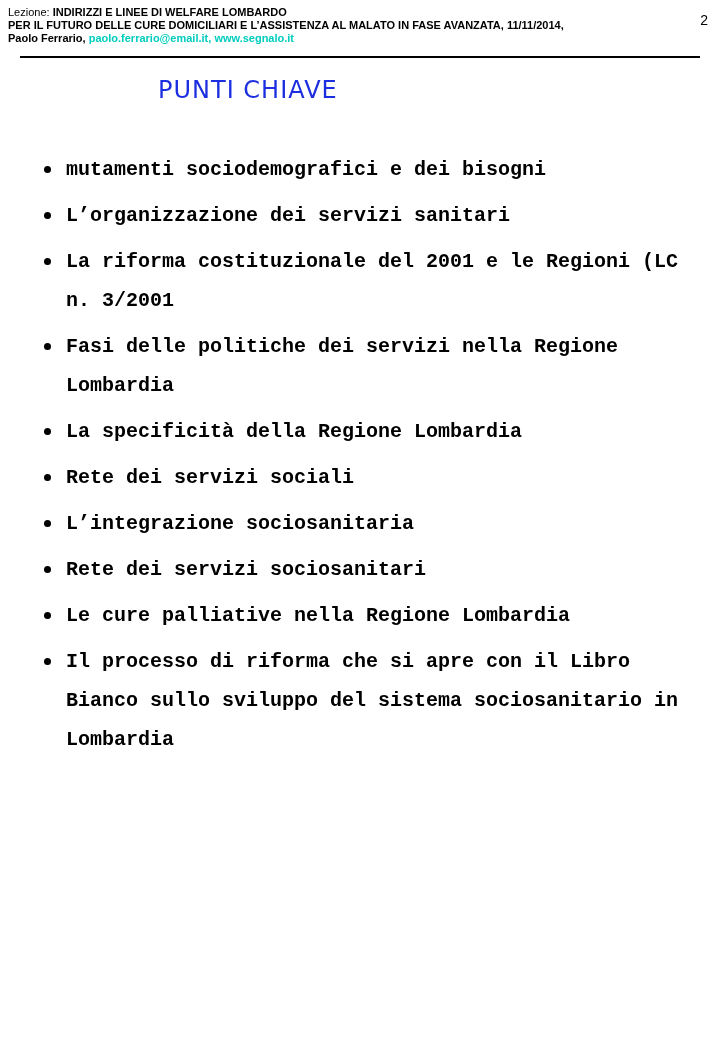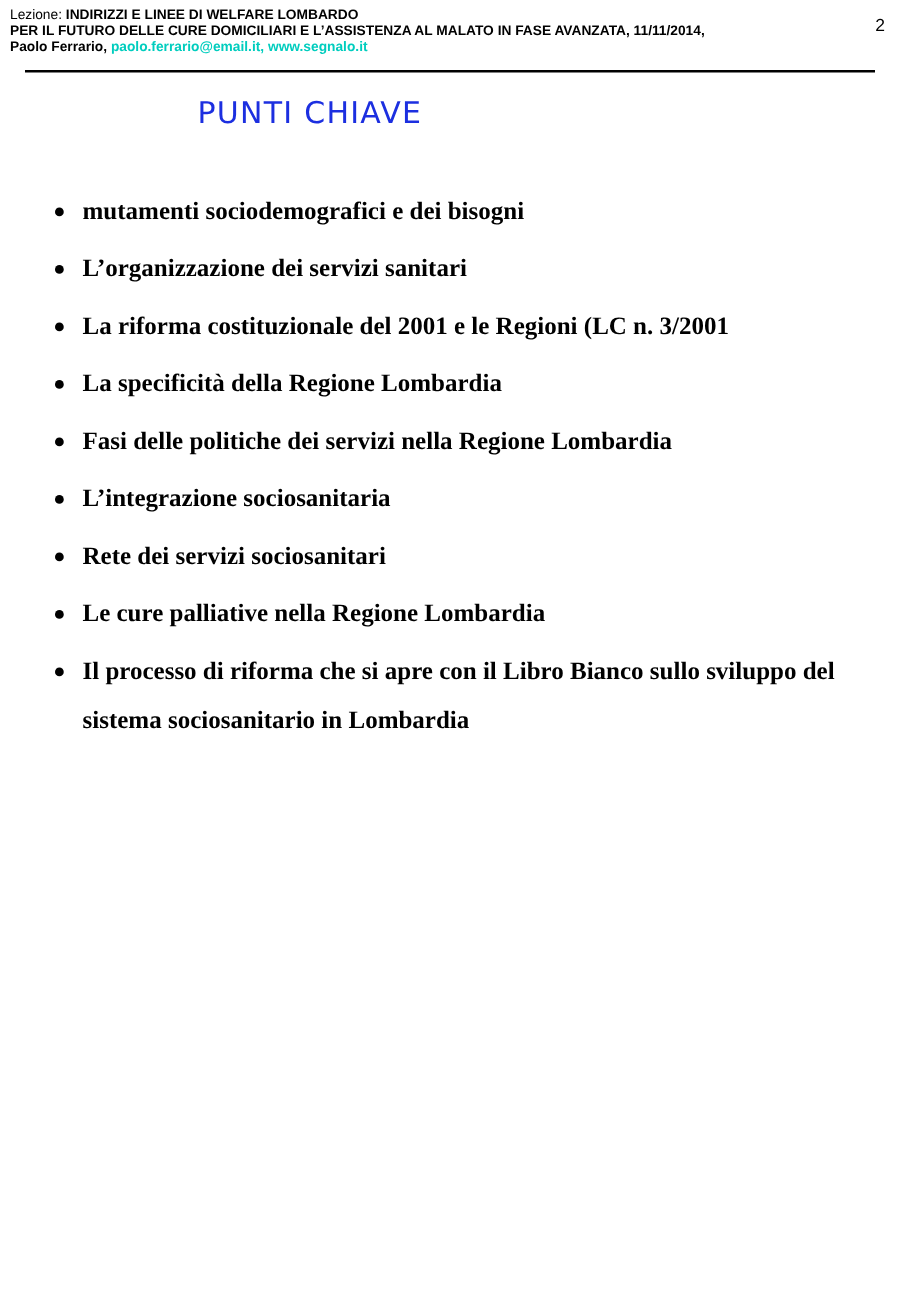--- a/index.html
+++ b/index.html
@@ -64,21 +64,21 @@
     color: #1C2FE0;
   }
 
   
   .bullets {
     position: absolute;
     left: 42px;
     top: 150px;
     width: 652px;
     list-style: none;
-    font-family: Liberation Serif, serif;
+    font-family: Liberation Mono, monospace;
     font-size: 20px;
     font-weight: bold;
     line-height: 39px;
     color: #000000;
   }
   .bullets li {
     position: relative;
     padding-left: 24px;
     margin-bottom: 7px;
   }
@@ -107,21 +107,22 @@
   <div class="page-number">2</div>
 
   <div class="rule"></div>
 
   <h1 class="slide-title">PUNTI CHIAVE</h1>
 
   <ul class="bullets">
     <li>mutamenti sociodemografici e dei bisogni</li>
     <li>L’organizzazione dei servizi sanitari</li>
     <li>La riforma costituzionale del 2001 e le Regioni (LC n. 3/2001</li>
+    <li>Fasi delle politiche dei servizi nella Regione Lombardia</li>
     <li>La specificità della Regione Lombardia</li>
-    <li>Fasi delle politiche dei servizi nella Regione Lombardia</li>
+    <li>Rete dei servizi sociali</li>
     <li>L’integrazione sociosanitaria</li>
     <li>Rete dei servizi sociosanitari</li>
     <li>Le cure palliative nella Regione Lombardia</li>
     <li>Il processo di riforma che si apre con il Libro Bianco sullo sviluppo del sistema sociosanitario in Lombardia</li>
   </ul>
 
 </div>
 
 </body></html>

